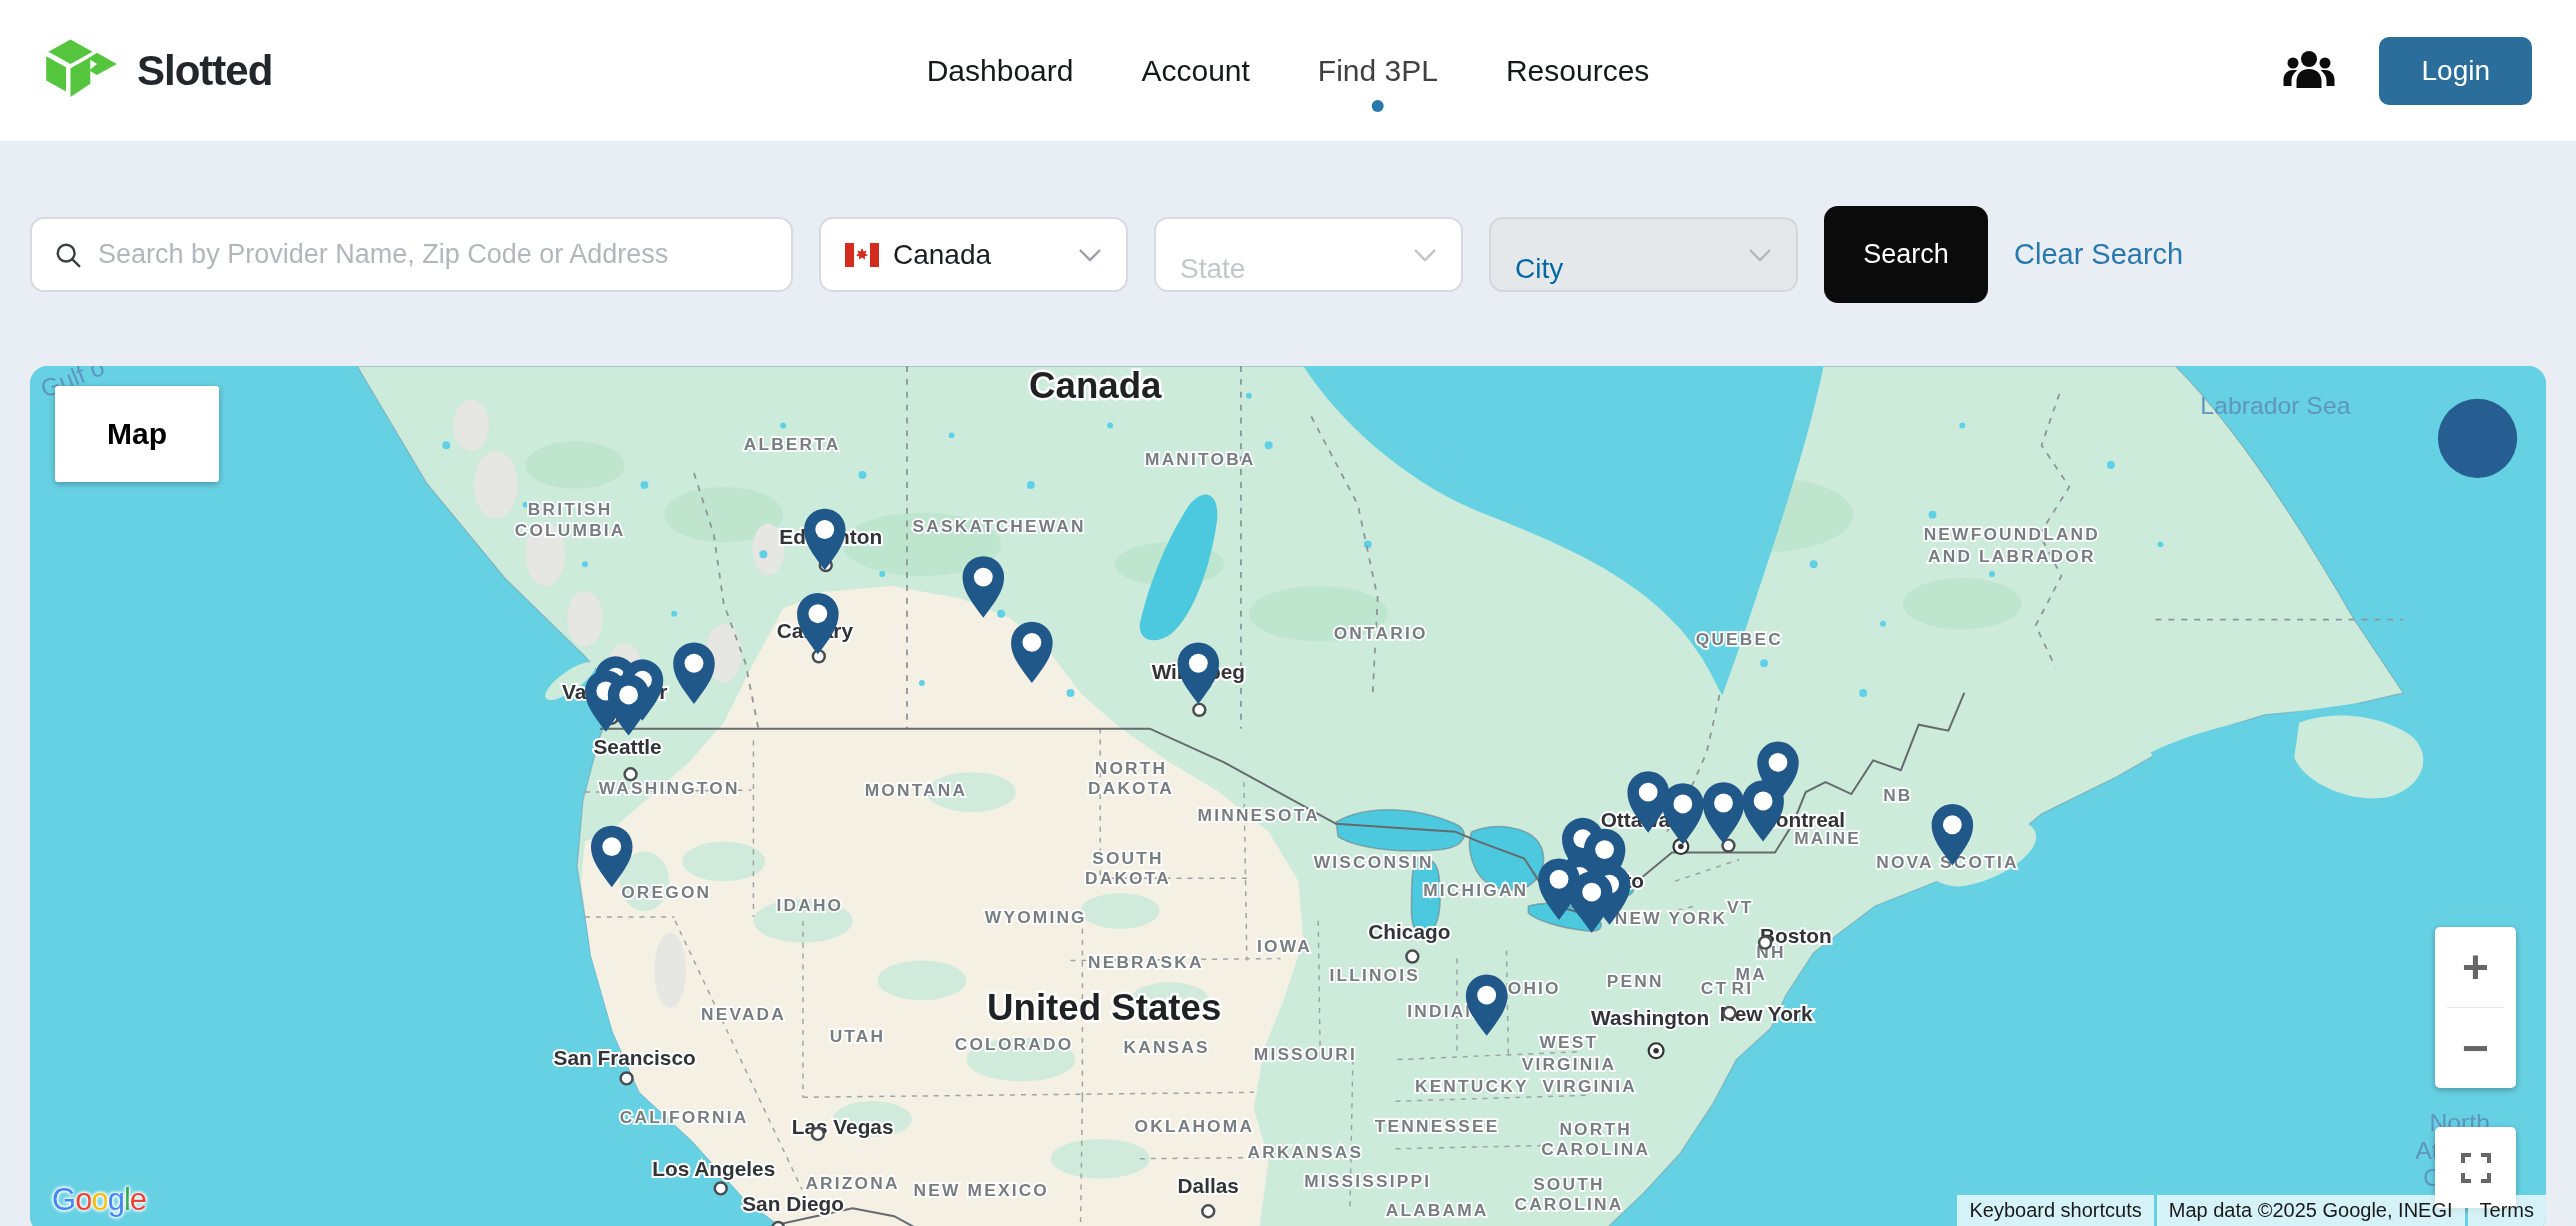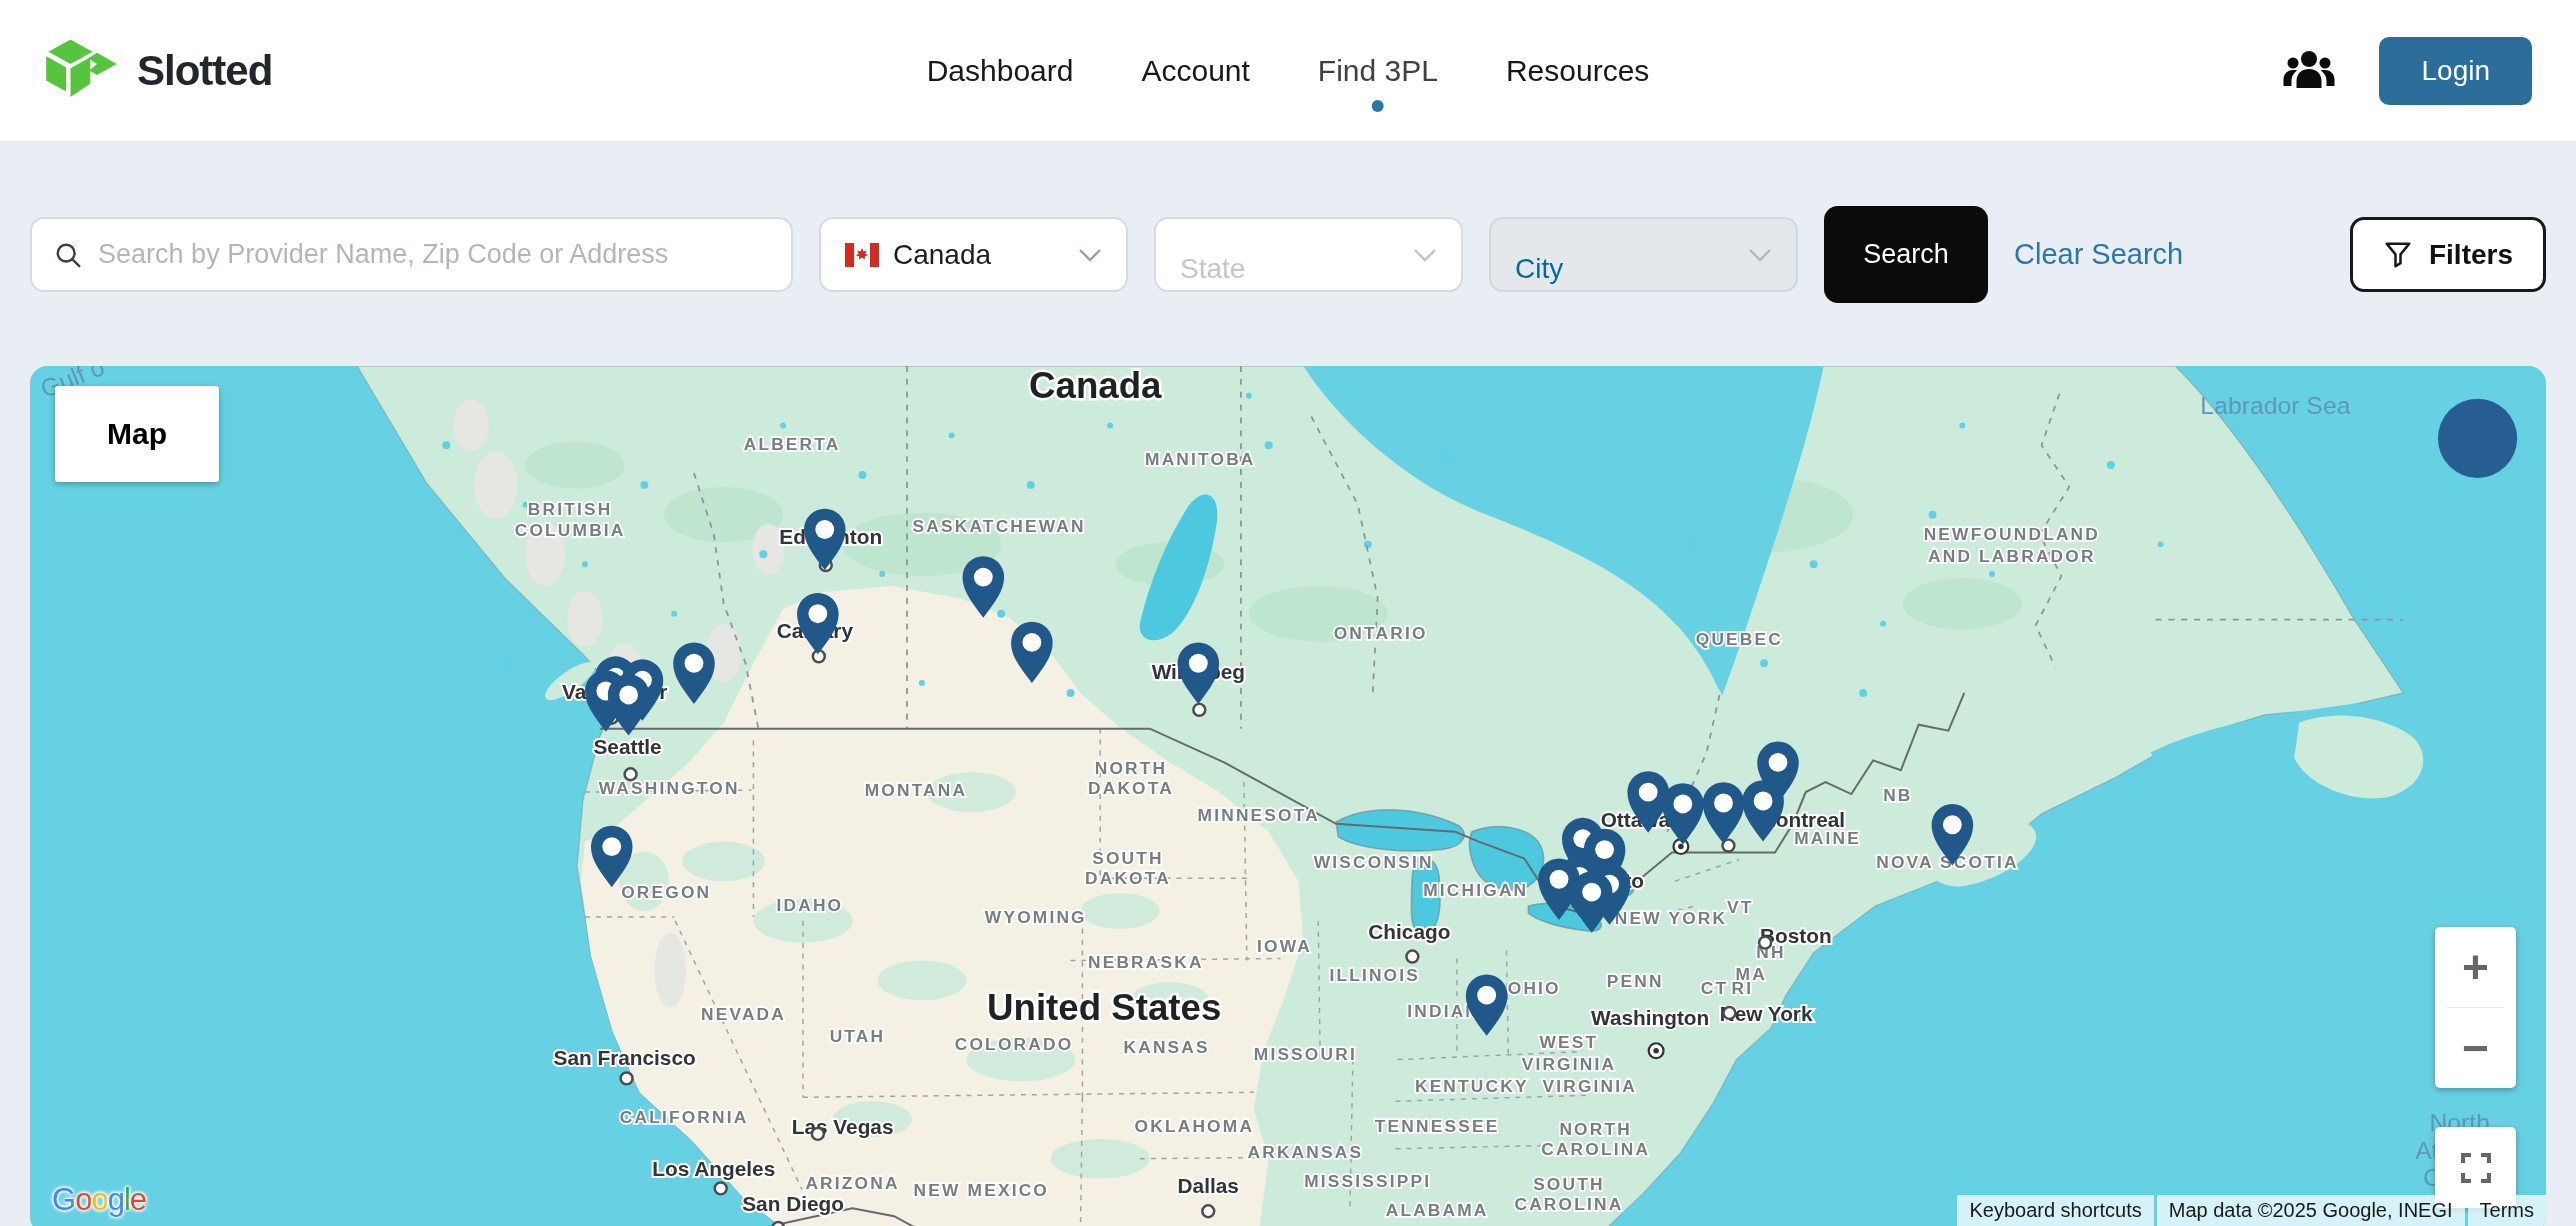--- a/index.html
+++ b/index.html
@@ -119,26 +119,20 @@
     </svg>
   </div>
   <div class="sel disabled">
     <span class="ph">City</span>
     <svg width="24" height="14" viewBox="0 0 24 14">
       <polyline points="2,2 12,12 22,2" fill="none" stroke="#b4b8bc" stroke-width="2.4"></polyline>
     </svg>
   </div>
   <button class="search-btn">Search</button>
   <span class="clear-link">Clear Search</span>
-  <button class="filters-btn">
-    <svg width="30" height="30" viewBox="0 0 24 24">
-      <path d="M3,3 h18 l-7,8.5 v7 l-4,2.5 v-9.5 Z" fill="none" stroke="#17191b" stroke-width="2" stroke-linejoin="round"></path>
-    </svg>
-    <span>Filters</span>
-  </button>
 </div>
 
 <div class="map-card">
   <svg class="map-svg" id="map-svg" width="2517" height="868" viewBox="0 0 2540 876">
 
     <rect x="0" y="0" width="2540" height="876" fill="#67d1e4"></rect>
 
     <path fill="#cdebdb" stroke="#6f9aa8" stroke-width="1.3" stroke-opacity="0.55" d="M330,0 L2165,0 C2225,60 2290,160 2345,255 L2395,330 L2330,345 L2255,352 L2170,378 L2105,415 L2030,452 L1975,498 L1920,522 L1862,545 L1800,592 L1772,635 L1757,668 L1722,700 L1698,745 L1665,795 L1628,835 L1585,876 L768,876 L722,842 L668,782 L615,733 L588,672 L566,595 L552,505 L558,438 L574,377 L592,330 L560,293 L480,215 L400,118 Z"></path>
 
     <ellipse cx="545" cy="318" rx="30" ry="10" transform="rotate(-35 545 318)" fill="#cdebdb"></ellipse>

